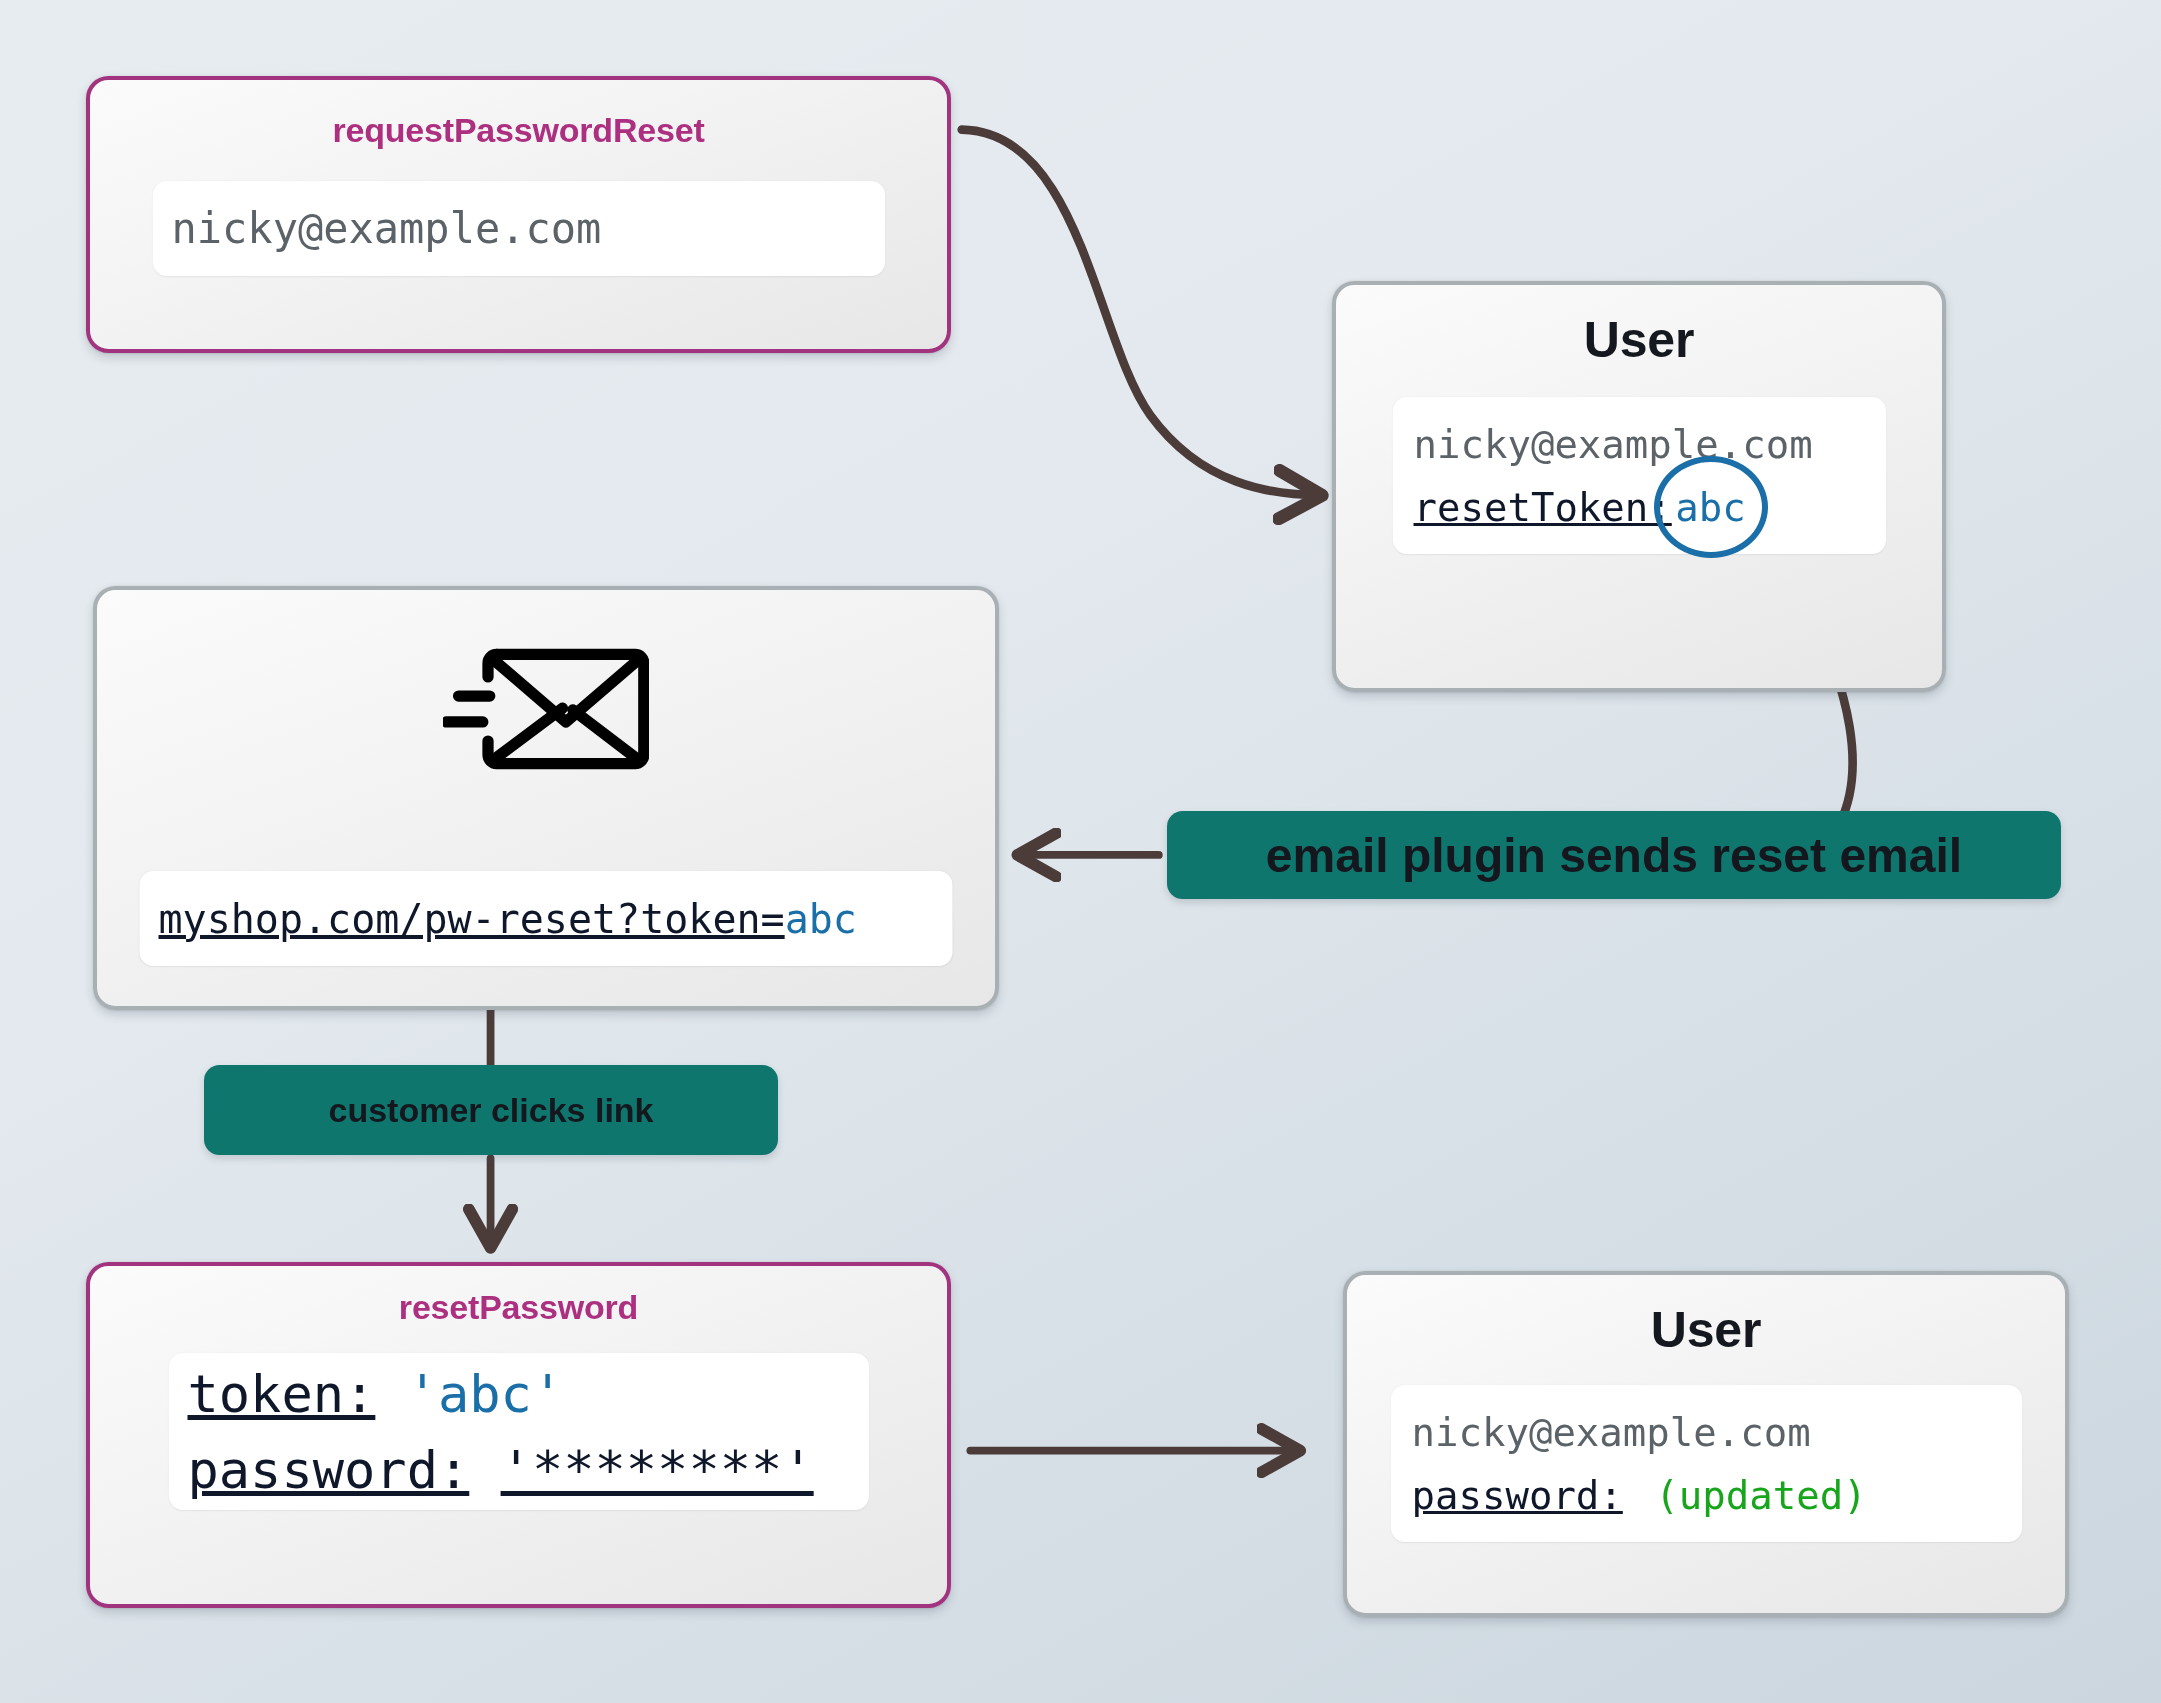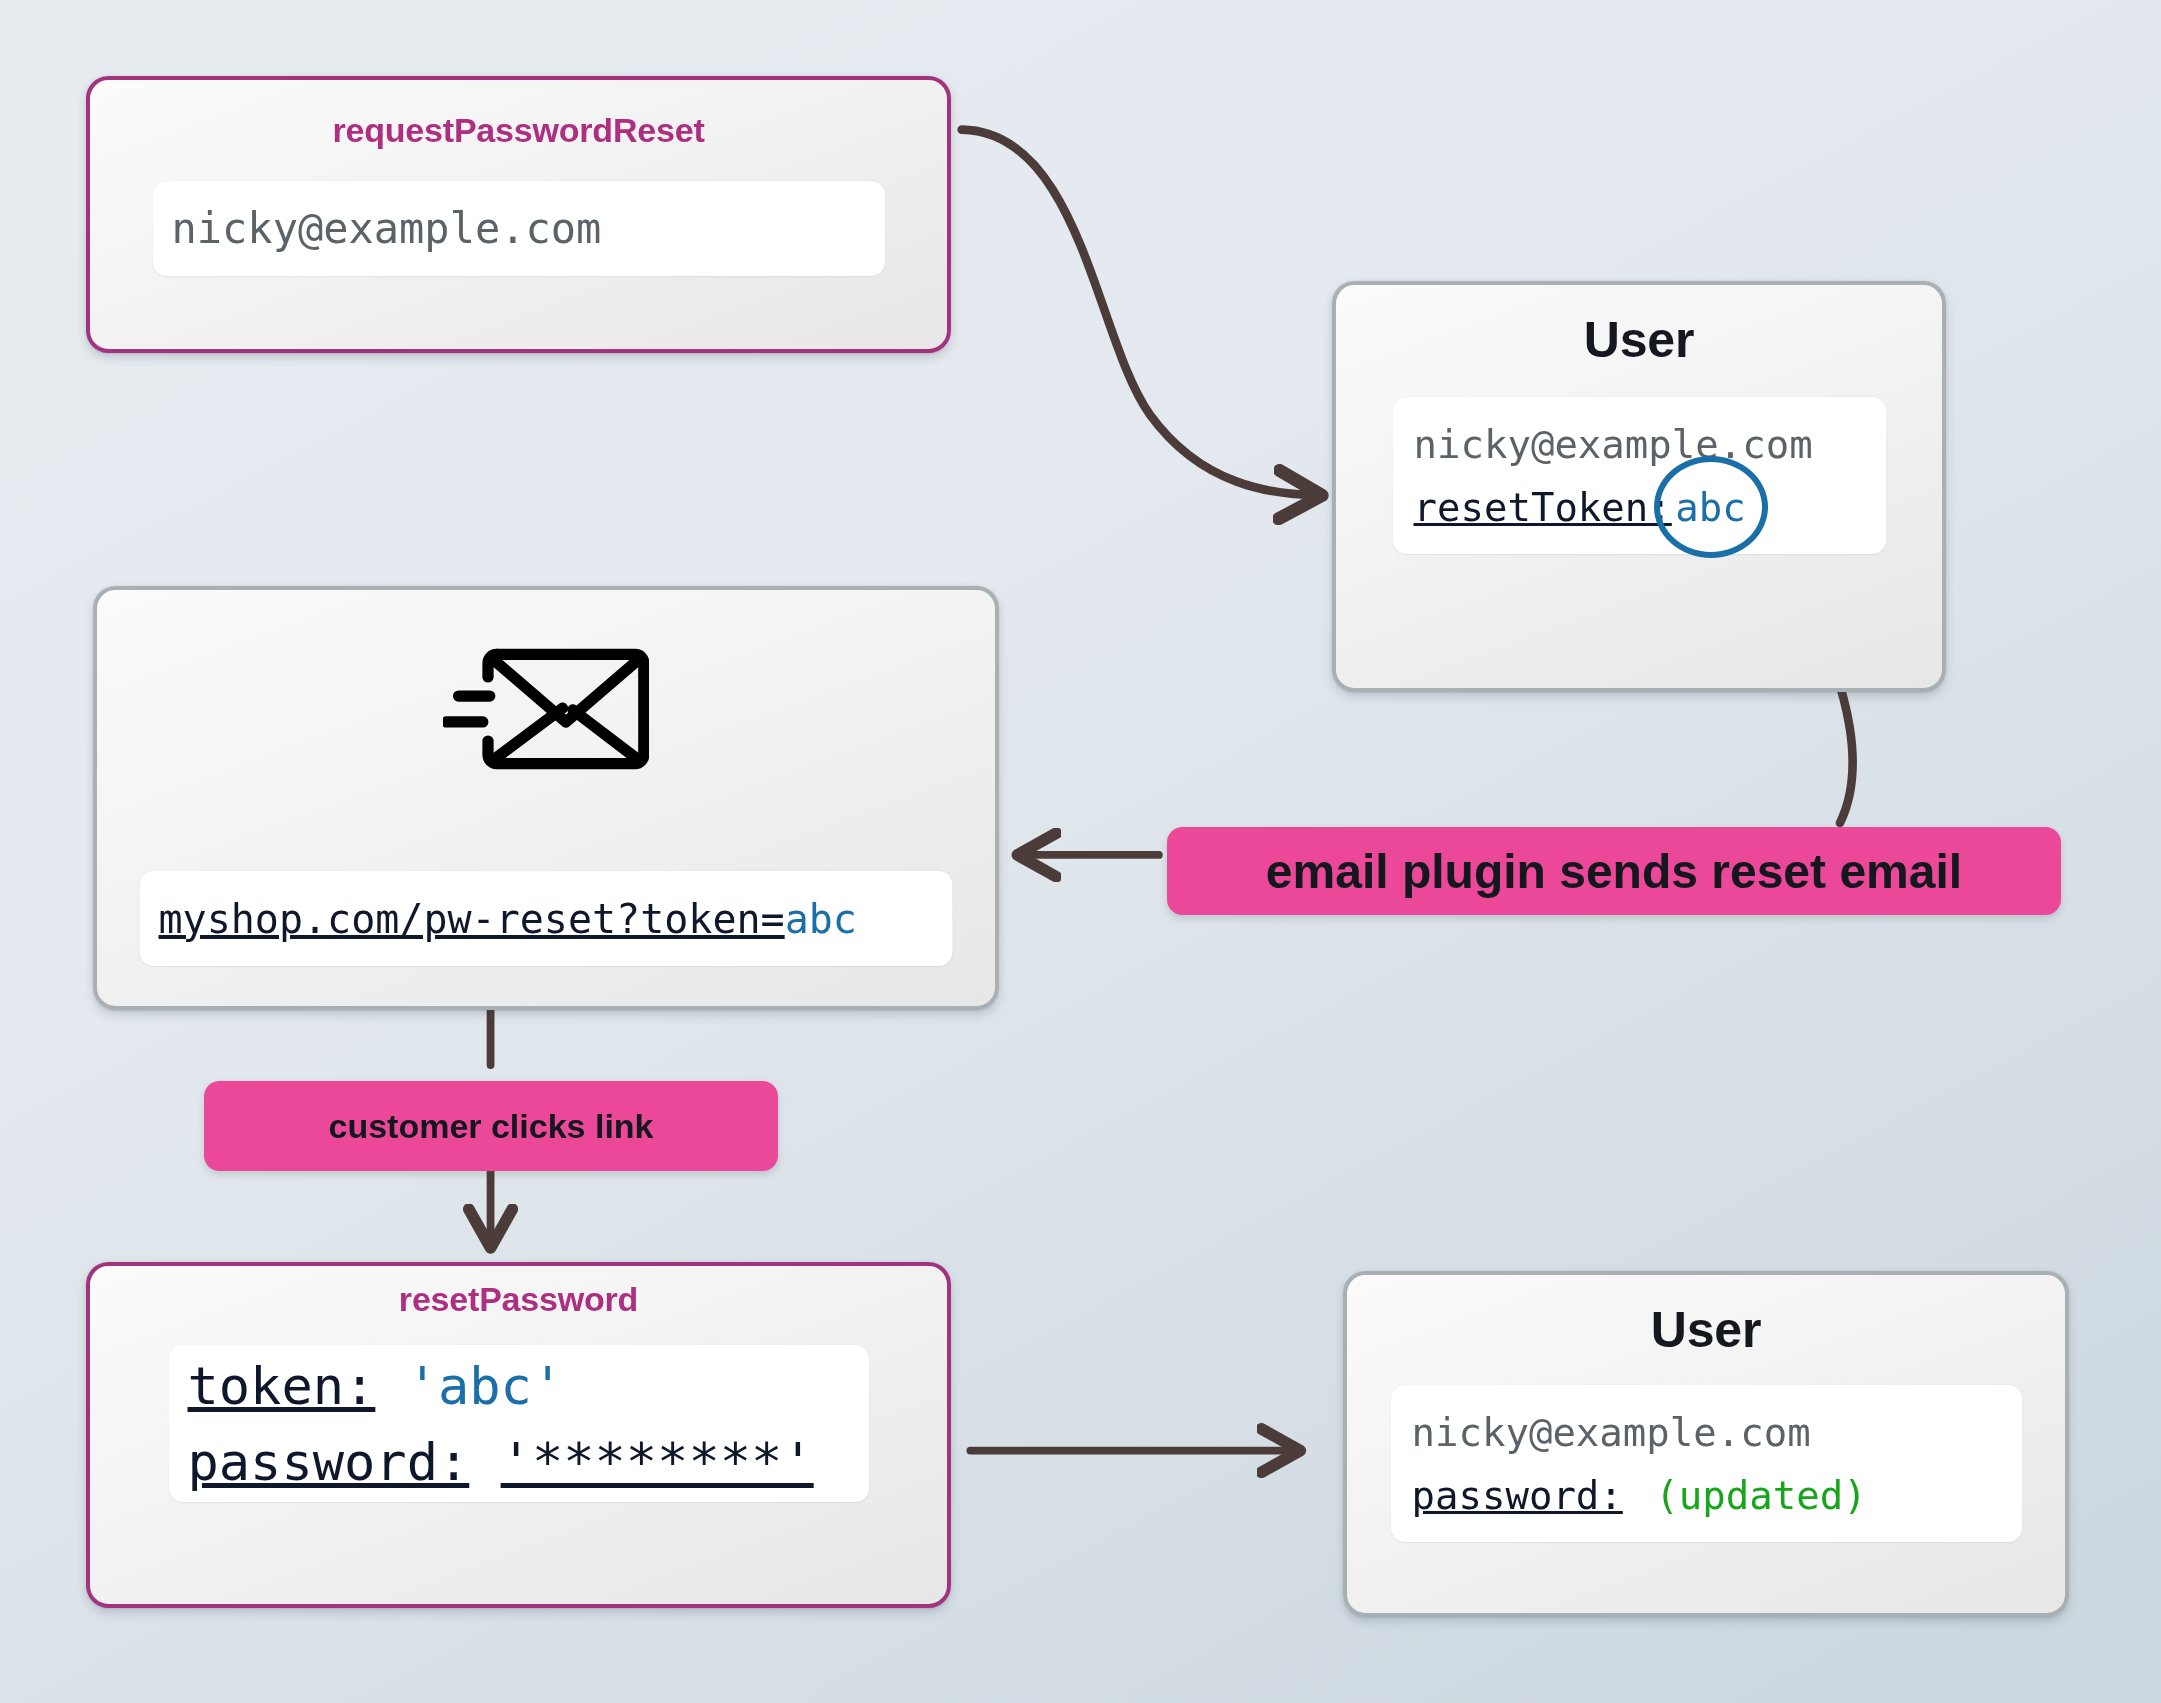--- a/index.html
+++ b/index.html
@@ -90,31 +90,30 @@
     height: 90px;
     border: 6px solid #1a6fa8;
     border-radius: 50%;
     pointer-events: none;
   }
 
   
   .edge-label {
     position: absolute;
     box-sizing: border-box;
-    background: #ec4899;
+    background: #0f766e;
     border-radius: 15.6px;
     color: #14171e;
     font-weight: bold;
     display: flex;
     align-items: center;
     justify-content: center;
     white-space: nowrap;
     box-shadow: 0 3.5px 7.8px rgba(60,70,85,0.18);
     z-index: 6;
-    margin-top: 16px;
   }
 
   svg.wires {
     position: absolute;
     left: 0; top: 0;
     width: 2162px;
     height: 1703px;
     z-index: 2;
     overflow: visible;
   }
@@ -191,21 +190,21 @@
   </div>
 
   <div class="edge-label" style="left:1167px; top:811px; width:894px; height:88px; font-size:48px;">
     <span>email plugin sends reset email</span>
   </div>
 
   <div class="edge-label" style="left:204px; top:1065px; width:574px; height:90px; font-size:34px;">
     <span>customer clicks link</span>
   </div>
 
-  <div class="node accent" style="left:86px; top:1262px; width:865px; height:346px; padding-top:14px;">
+  <div class="node accent" style="left:86px; top:1262px; width:865px; height:346px; padding-top:22px;">
     <div class="node-title accent-title">resetPassword</div>
     <div class="field" style="width:700px; height:157px; margin-top:26px; padding-left:19px; font-size:52px; gap:24px;">
       <div class="row">
         <span class="tok-gray">token:</span><span>&nbsp;</span><span class="tok-blue">'abc'</span>
       </div>
       <div class="row">
         <span class="tok-gray">password:</span><span>&nbsp;</span><span class="tok-gray">'********'</span>
       </div>
     </div>
   </div>

